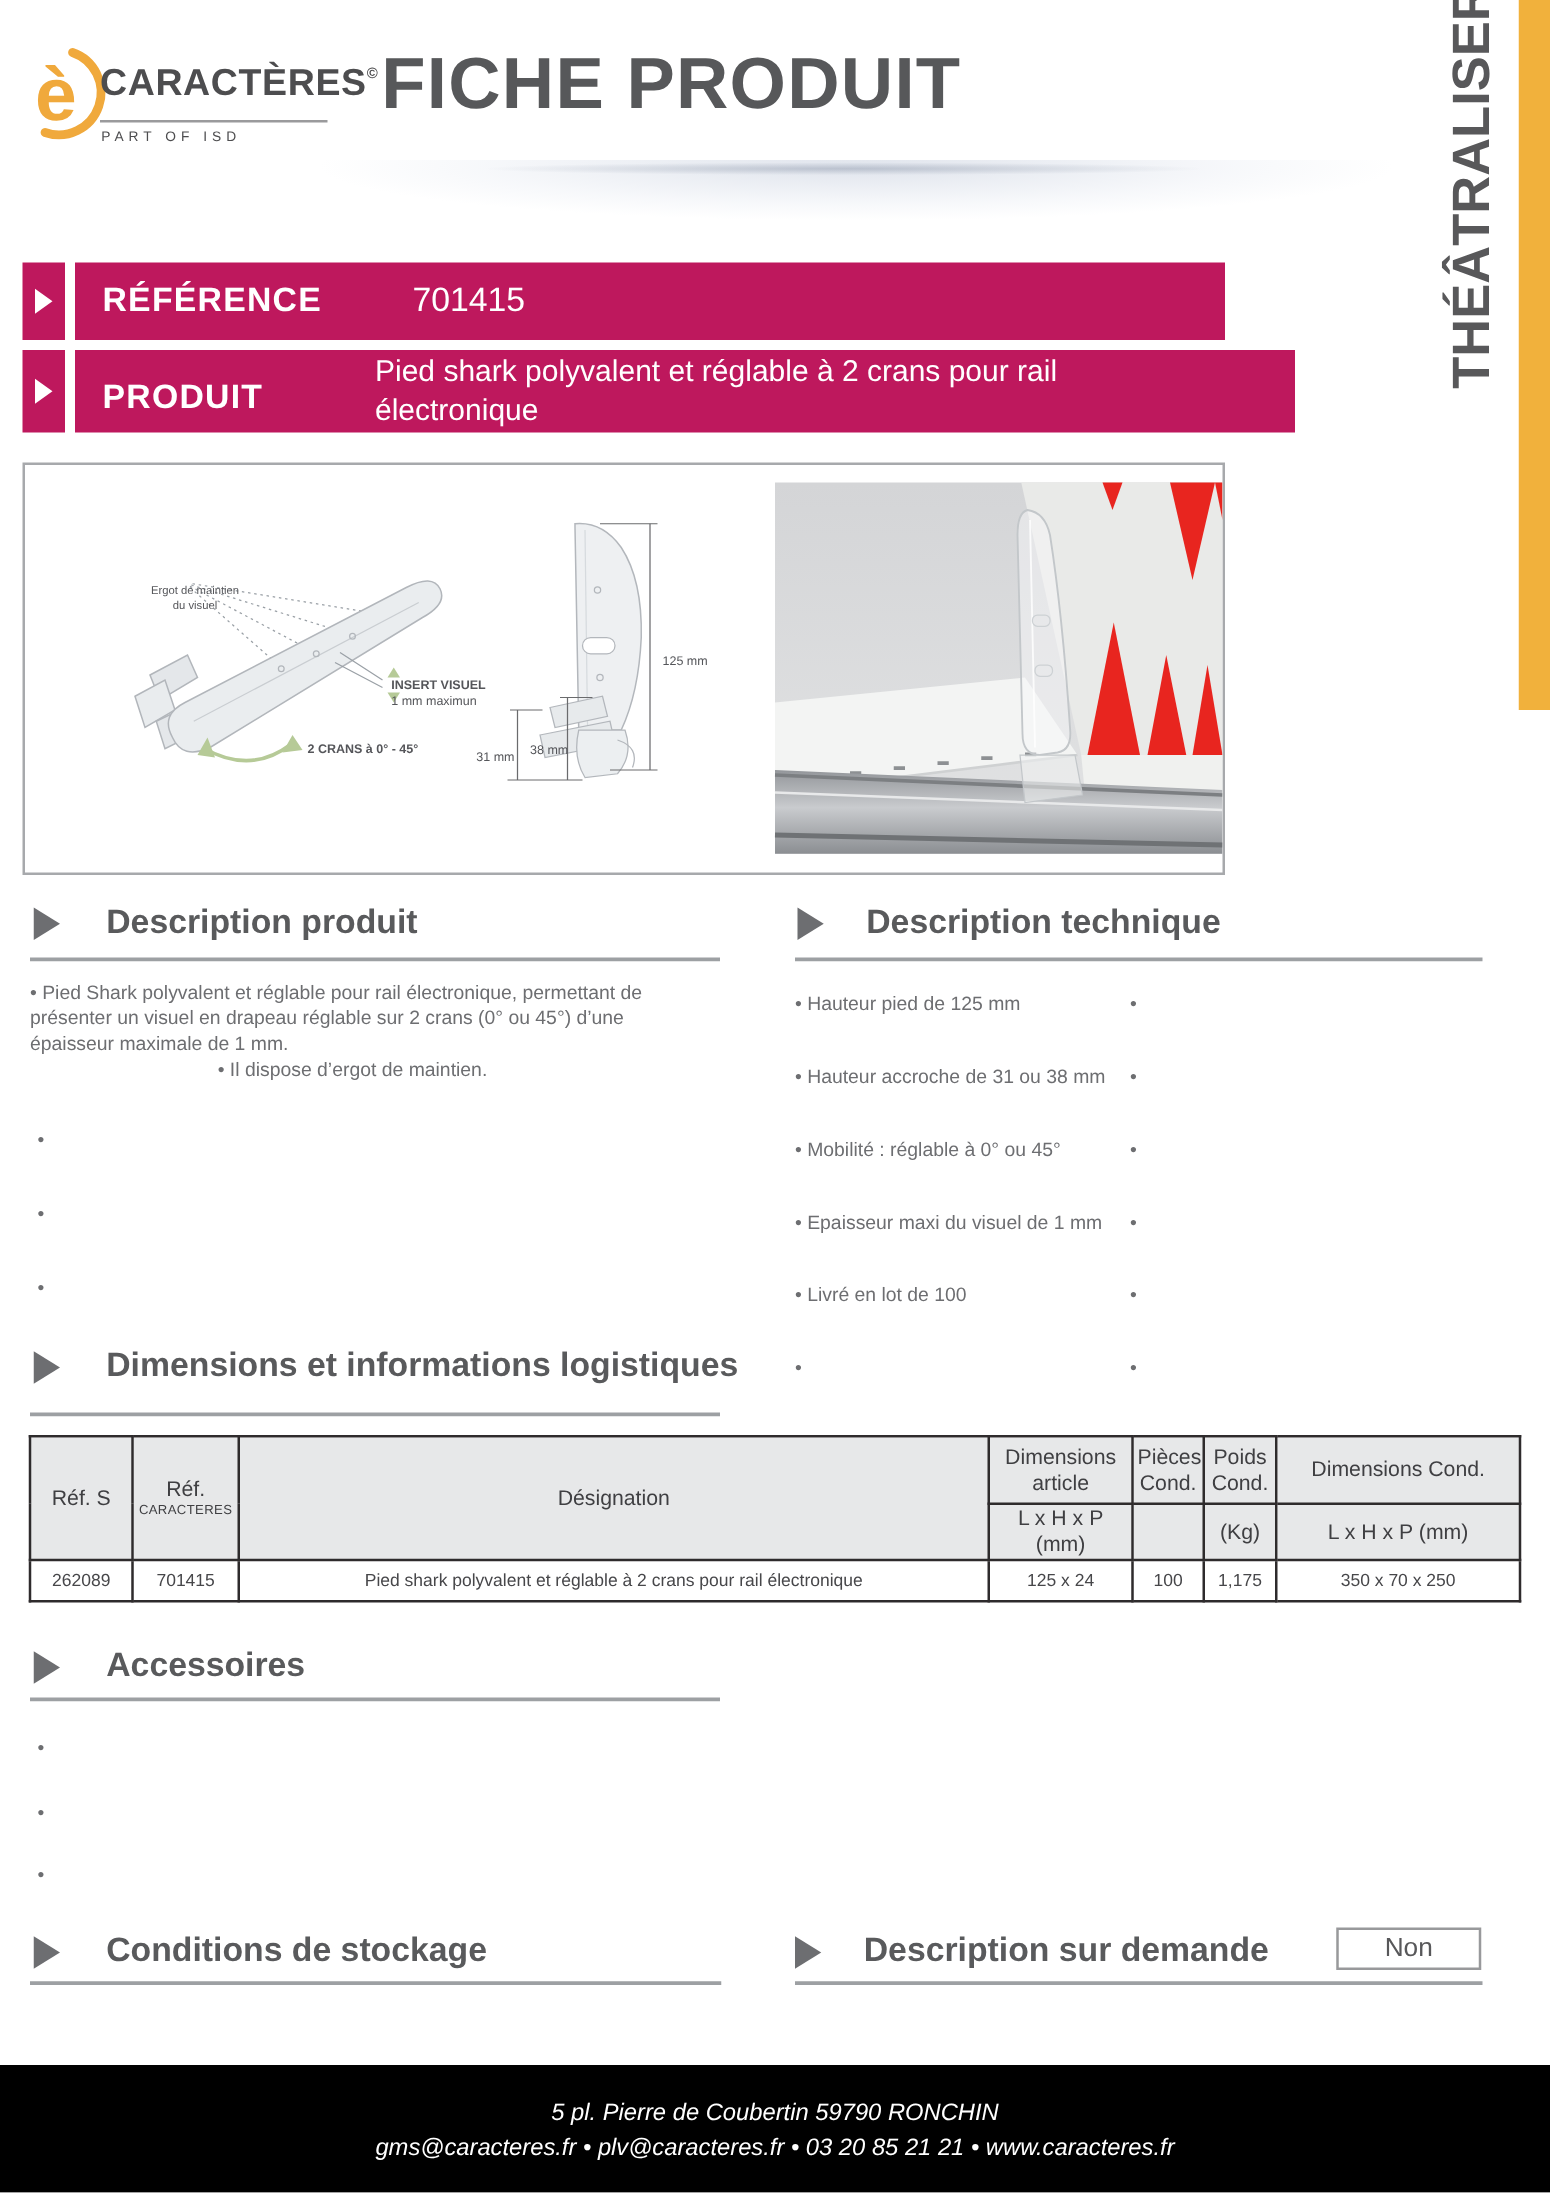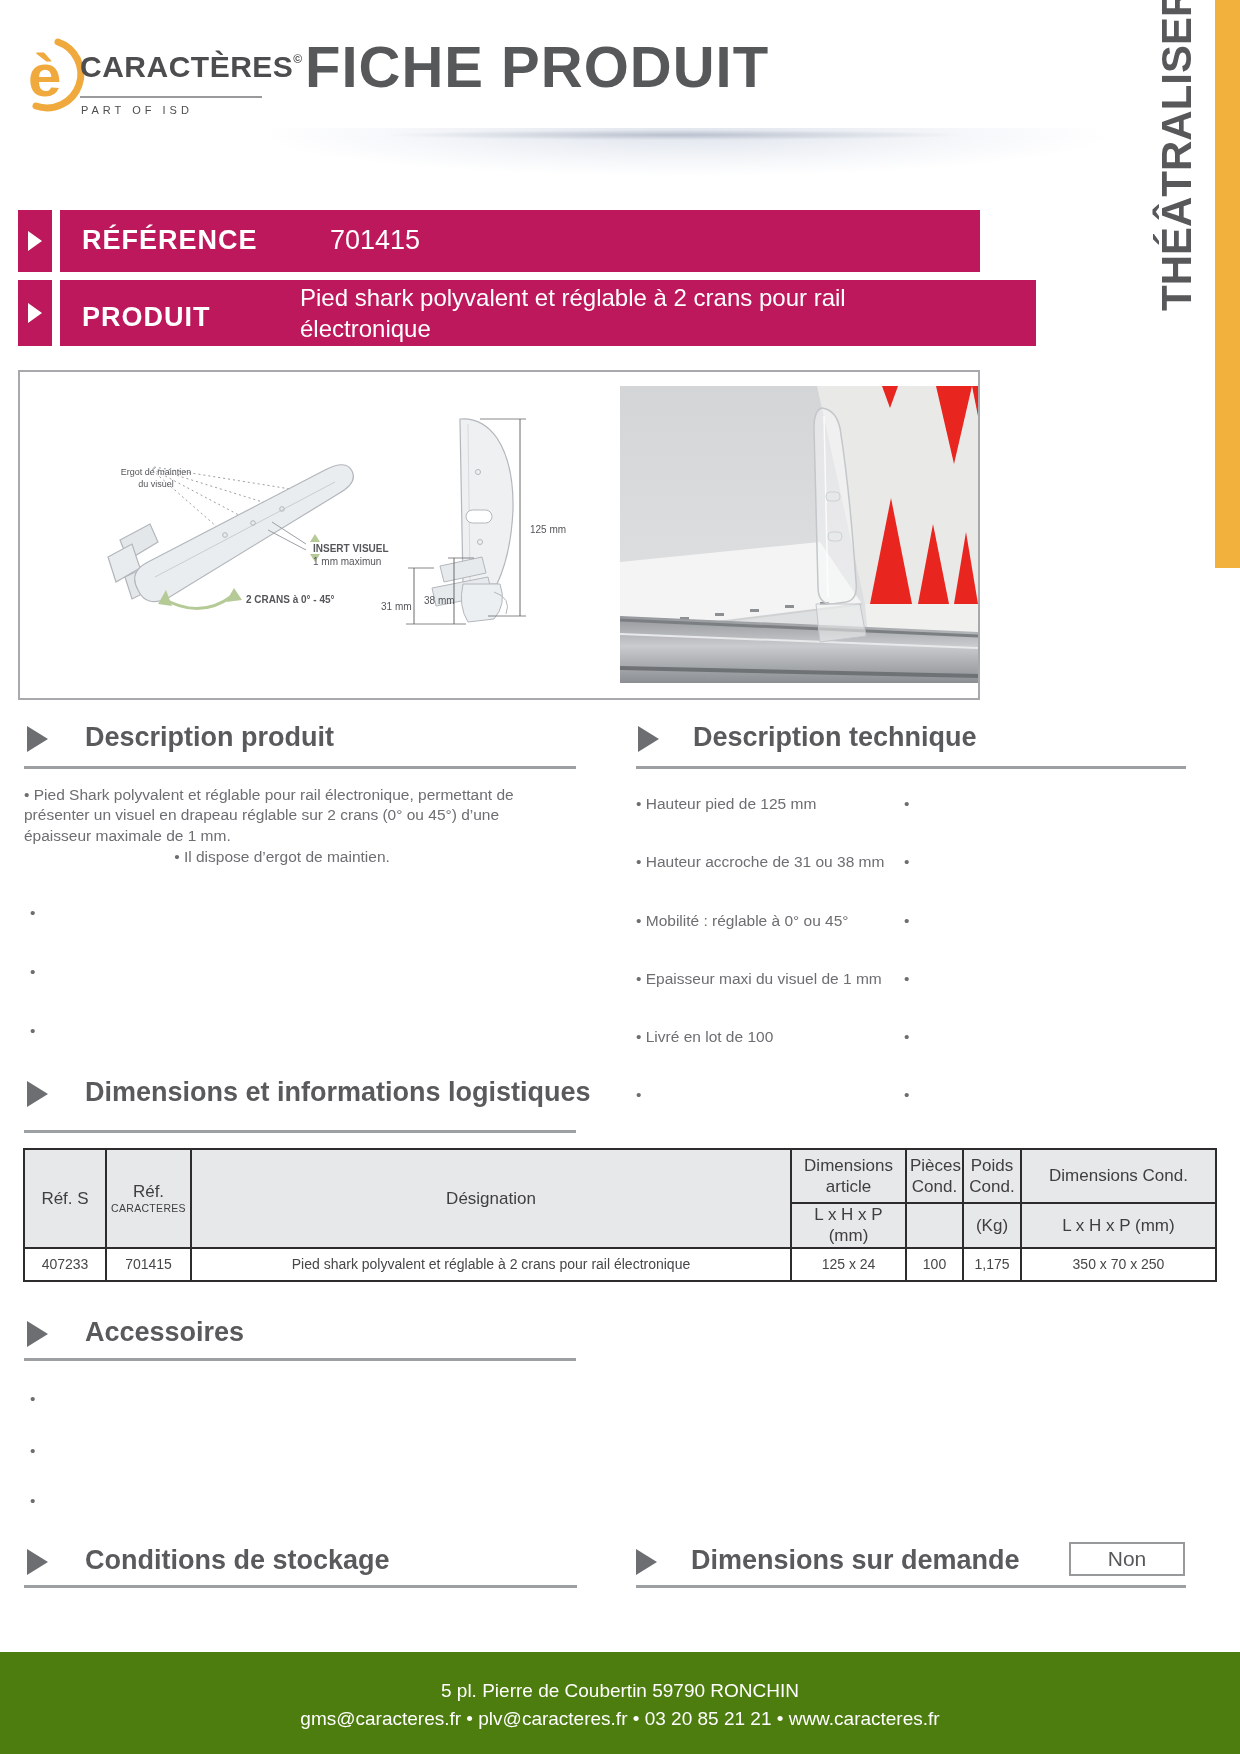--- a/index.html
+++ b/index.html
@@ -51,21 +51,21 @@
   table.logi{border-collapse:collapse;table-layout:fixed;width:1192px;}
   table.logi th,table.logi td{border:2px solid #2e2b2c;padding:0 3px;overflow:hidden;}
   table.logi th{background:#e7e8e9;font-weight:normal;color:#3f3f42;font-size:17px;text-align:center;line-height:1.25;}
   table.logi td{background:#fff;color:#47474a;font-size:14px;text-align:center;}
   .th-sub{font-size:15px;}
   .th-small{font-size:10.5px;letter-spacing:.3px;}
 
   
   .non-box{border:2px solid #98999b;background:#fff;display:flex;align-items:center;justify-content:center;
            font-size:21px;color:#58585a;}
-  .footer{background:#4d7c0f;}
+  .footer{background:#000000;font-style:italic;}
   .footer-line{width:100%;text-align:center;color:#fff;font-size:19px;}
 </style>
 </head>
 <body>
 
 <div class="page">
 
   <div class="abs" style="left:14px;top:36px;width:80px;height:80px;">
     <svg width="80" height="80" viewBox="0 0 80 80">
       <path d="M 44 6 A 33 33 0 1 1 22 70" fill="none" stroke="#f0a93c" stroke-width="7" stroke-linecap="round"></path>
@@ -291,21 +291,21 @@
       <th>Poids Cond.</th>
       <th>Dimensions Cond.</th>
     </tr>
     <tr style="height:28px;">
       <th class="th-sub">L x H x P (mm)</th>
       <th class="th-sub"></th>
       <th class="th-sub">(Kg)</th>
       <th class="th-sub">L x H x P (mm)</th>
     </tr>
     <tr style="height:33px;">
-      <td>407233</td>
+      <td>262089</td>
       <td>701415</td>
       <td>Pied shark polyvalent et réglable à 2 crans pour rail électronique</td>
       <td>125 x 24</td>
       <td>100</td>
       <td>1,175</td>
       <td>350 x 70 x 250</td>
     </tr>
   </tbody>
     </table>
 
@@ -314,21 +314,21 @@
   <div class="abs rule" style="left:24px;top:1358px;width:552px;"></div>
   <span class="abs dot" style="left:30px;top:1390px;">•</span>
   <span class="abs dot" style="left:30px;top:1442px;">•</span>
   <span class="abs dot" style="left:30px;top:1492px;">•</span>
 
   <div class="abs sec-arrow" style="left:27px;top:1549px;"></div>
   <div class="abs sec-title" style="left:74px;top:1545px;">Conditions de stockage</div>
   <div class="abs rule" style="left:24px;top:1585px;width:553px;"></div>
 
   <div class="abs sec-arrow" style="left:636px;top:1549px;"></div>
-  <div class="abs sec-title" style="left:680px;top:1545px;">Dimensions sur demande</div>
+  <div class="abs sec-title" style="left:680px;top:1545px;">Description sur demande</div>
   <div class="abs rule" style="left:636px;top:1585px;width:550px;"></div>
   <div class="abs non-box" style="left:1069px;top:1542px;width:112px;height:30px;">Non</div>
 
   <div class="abs footer" style="left:0;top:1652px;width:1240px;height:102px;">
     <div class="footer-line abs" style="top:28px;">5 pl. Pierre de Coubertin 59790 RONCHIN</div>
     <div class="footer-line abs" style="top:56px;">gms@caracteres.fr • plv@caracteres.fr • 03 20 85 21 21 • www.caracteres.fr</div>
   </div>
 
 </div>
 

